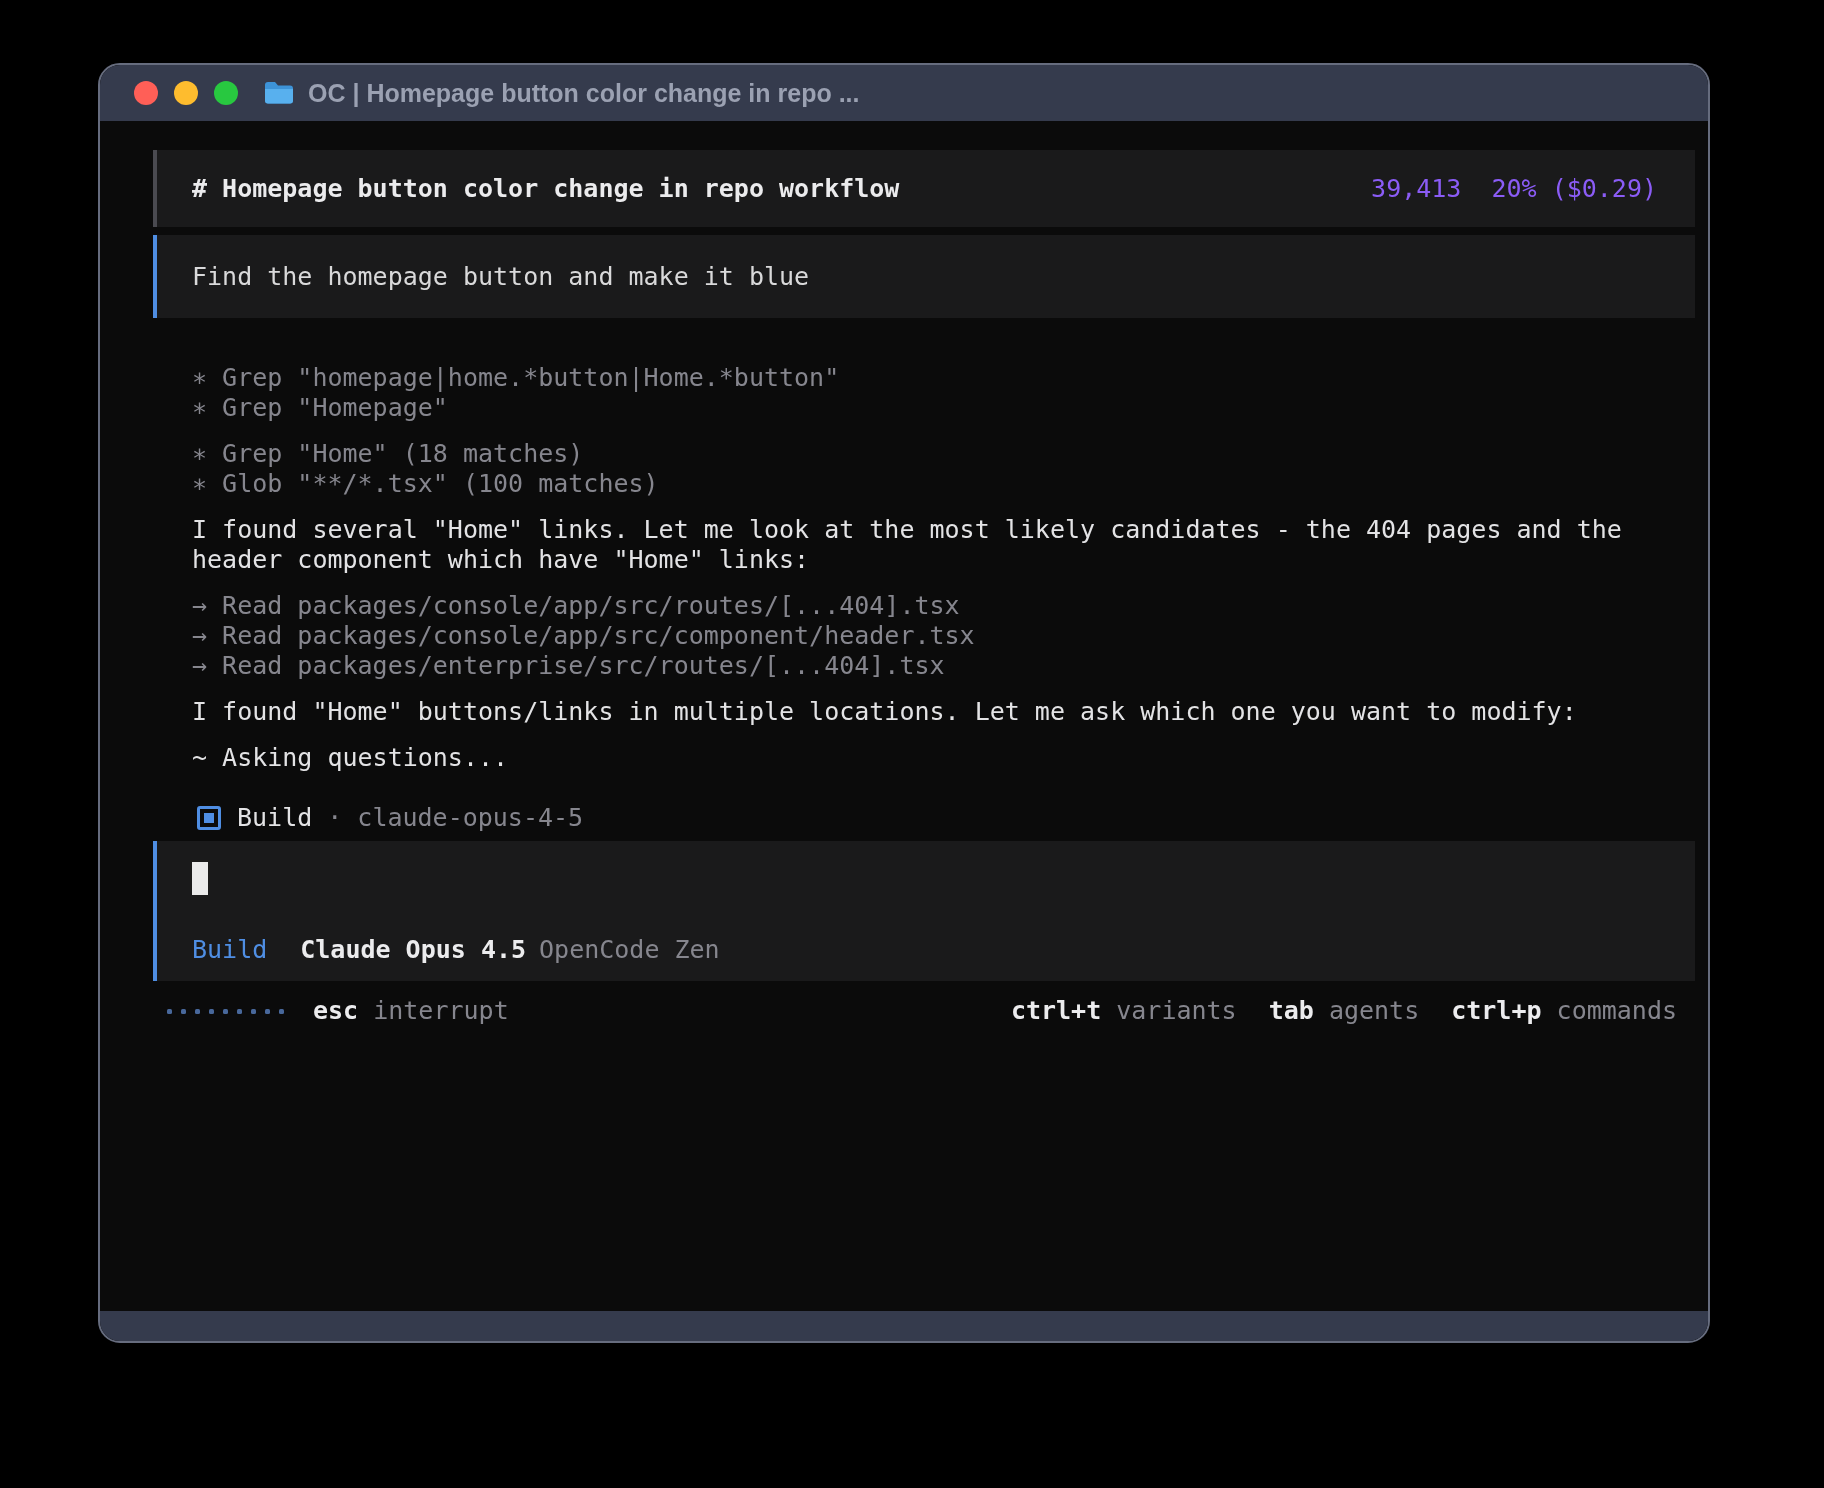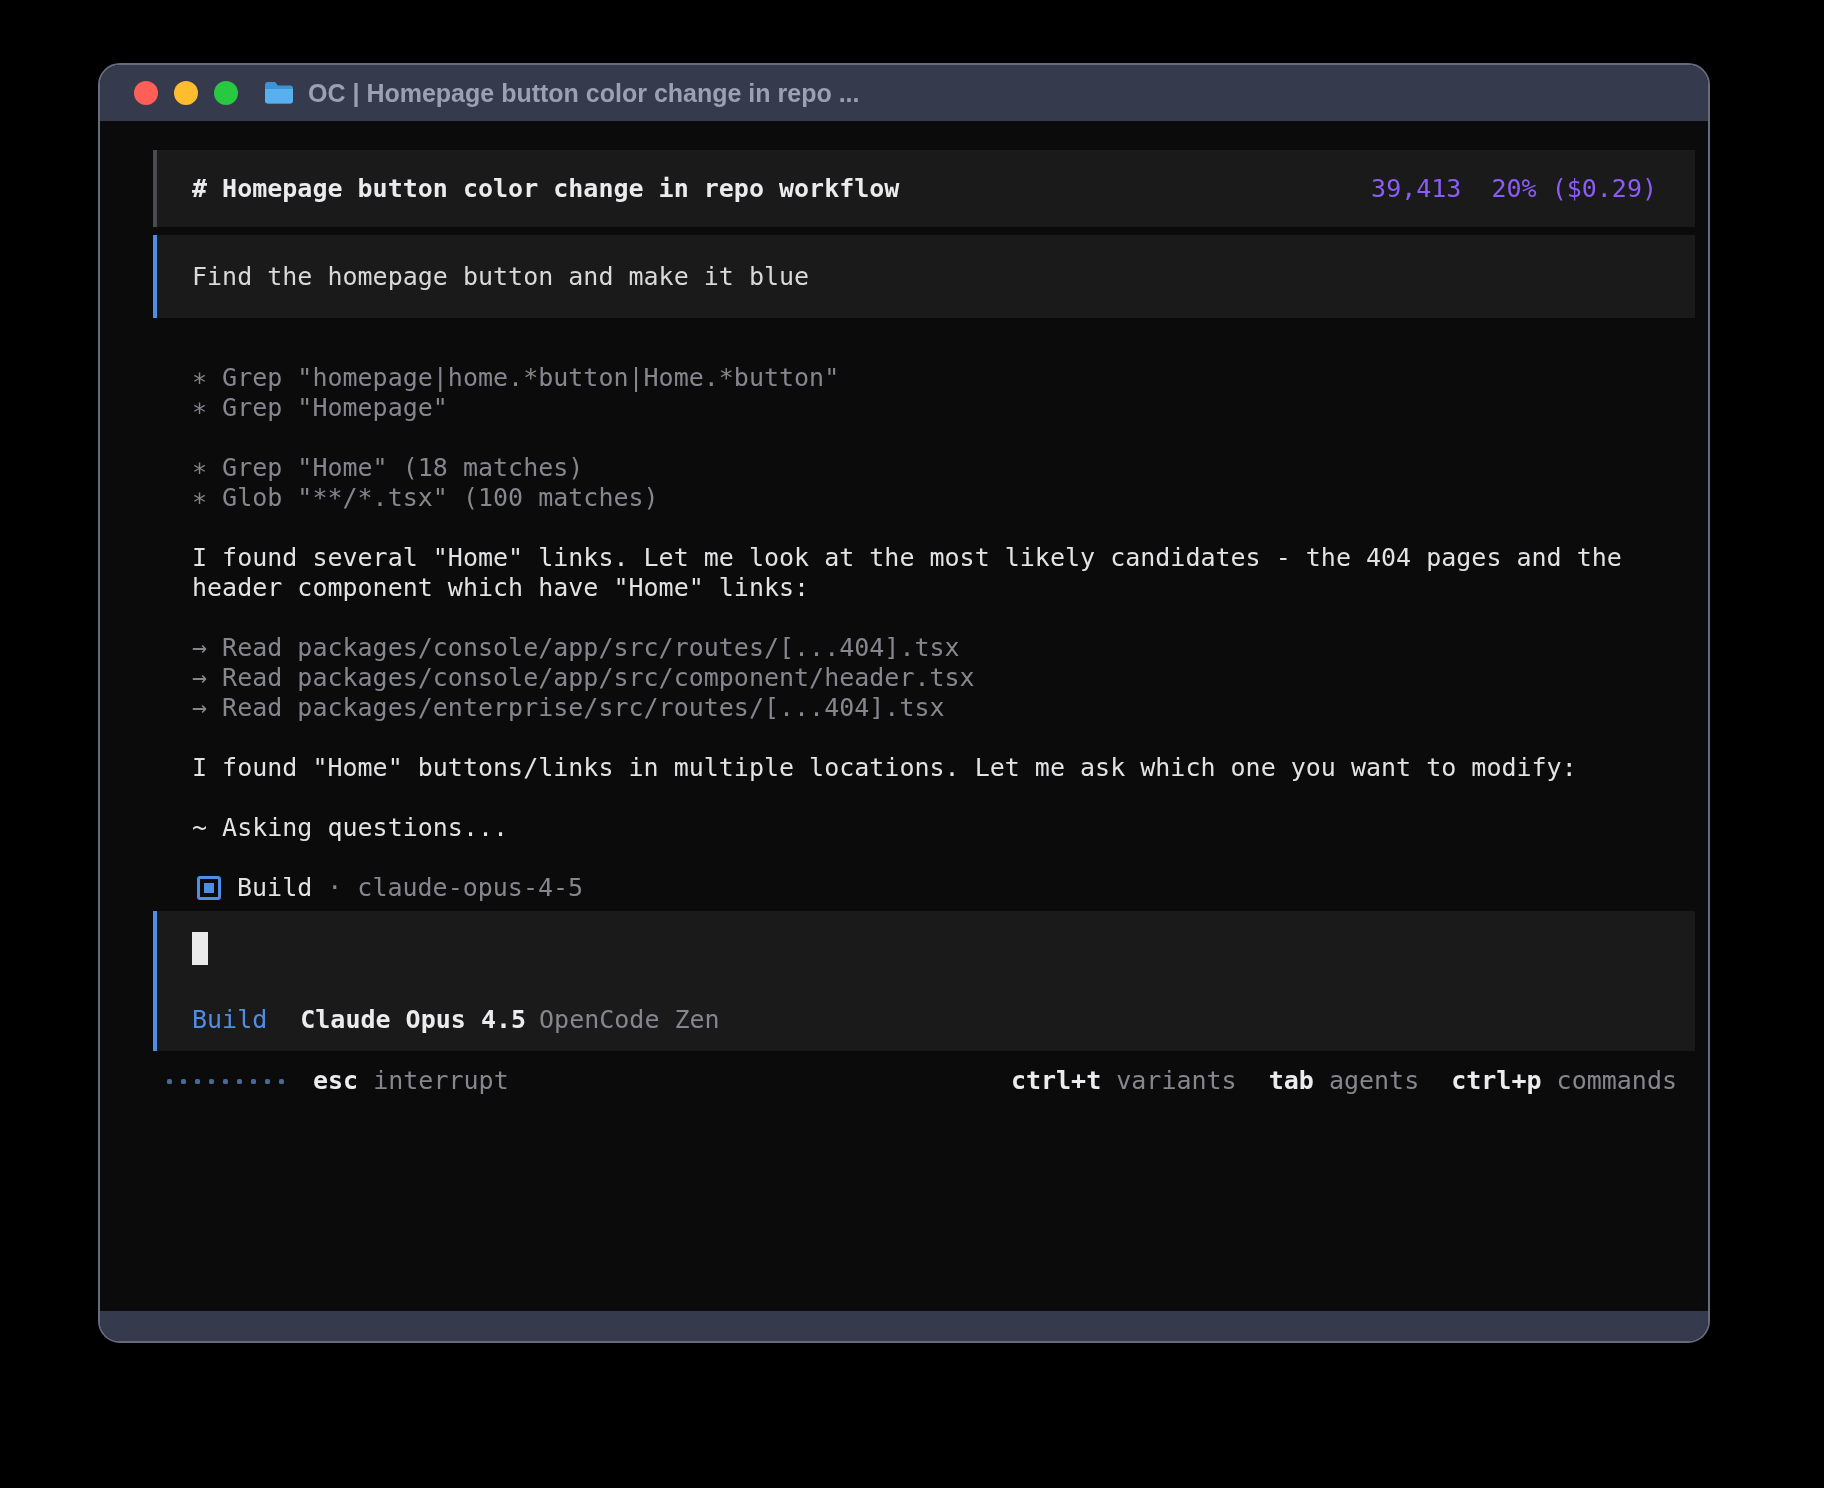--- a/index.html
+++ b/index.html
@@ -63,21 +63,21 @@
   .user-block {
     margin-top: 65px;
     height: 83px;
     display: flex; align-items: center;
     padding-left: 35px;
     color: #d9d9da;
   }
 
   .transcript { margin-top: 45px; padding-left: 39px; }
   .line { height: 30px; white-space: pre; }
-  .line.gap { margin-top: 30px; }
+  .line.gap { margin-top: 16px; }
   .line.muted { color: #86868e; }
 
   .agent-row {
     margin-top: 30px; height: 30px;
     display: flex; align-items: center; padding-left: 44px;
   }
   .agent-icon {
     width: 24px; height: 24px; flex: 0 0 24px;
     border: 3px solid #4f8ee3; border-radius: 3px;
     display: flex; align-items: center; justify-content: center;

